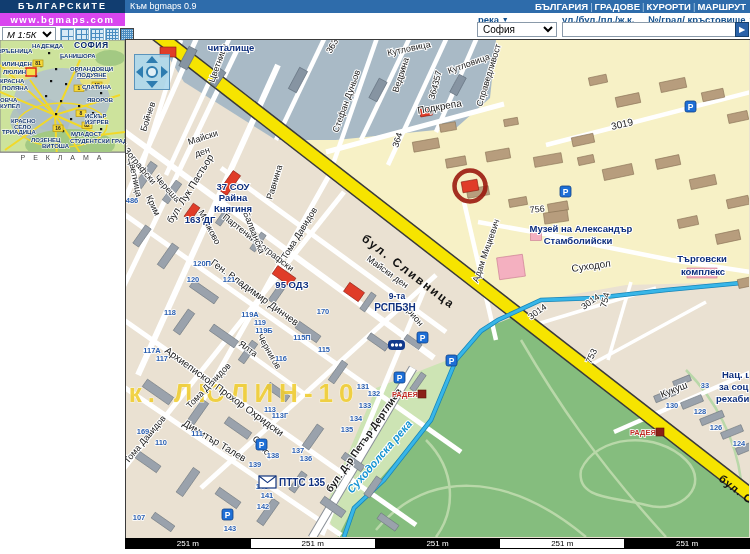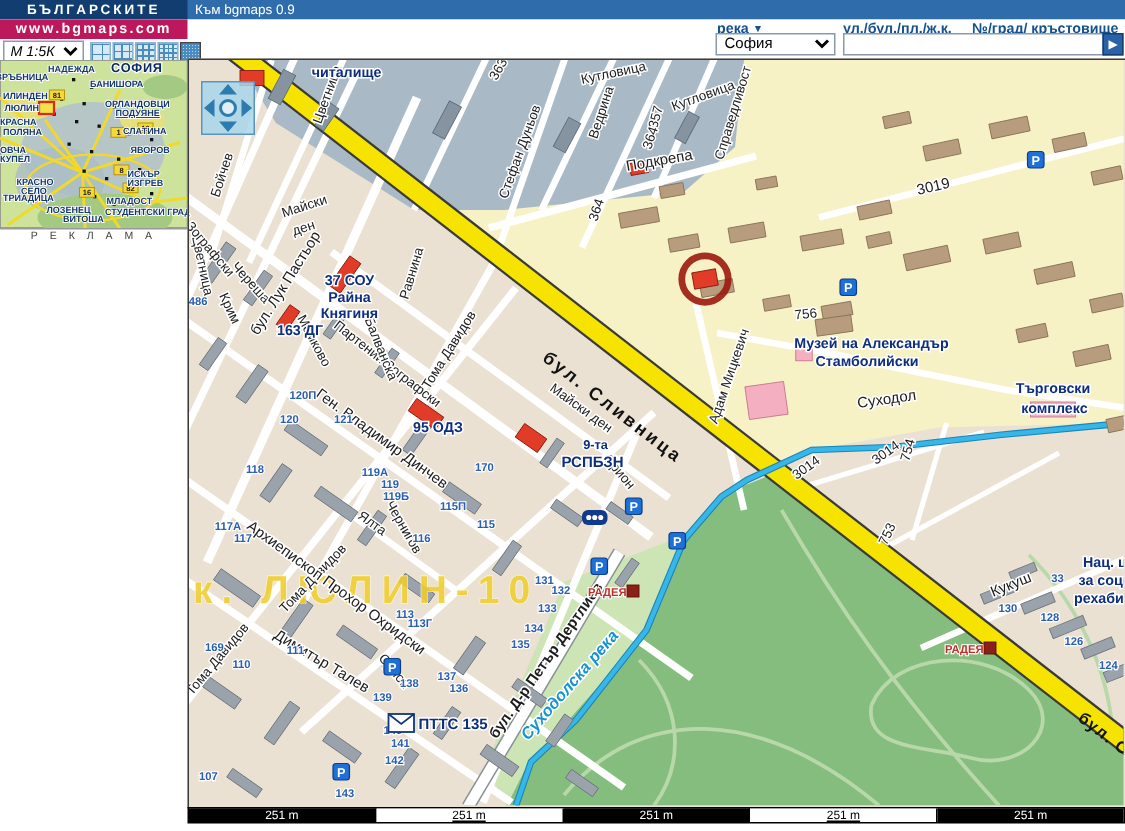--- a/index.html
+++ b/index.html
@@ -7,21 +7,21 @@
   #app{position:relative;width:750px;height:554px;overflow:hidden;background:#fff;}
   
   #topbar{position:absolute;left:0;top:0;width:750px;height:13px;background:#2e6cab;}
   #brand1{position:absolute;left:0;top:0;width:125px;height:13px;background:#113d70;color:#fff;
     font-size:9px;font-weight:bold;letter-spacing:2px;text-align:center;line-height:13px;}
   #verlink{position:absolute;left:130px;top:0;color:#fff;font-size:9px;line-height:13px;}
   #navlinks{position:absolute;right:4px;top:0;font-size:9.5px;font-weight:bold;line-height:13px;color:#fff;}
   #navlinks span.lnk{cursor:pointer;}
   #navlinks span.sep{color:#a8c8e4;font-weight:normal;padding:0 2px;}
   #row2{position:absolute;left:0;top:13px;width:750px;height:14px;background:#fff;}
-  #brand2{position:absolute;left:0;top:0;width:125px;height:13px;background:#be185d;color:#fff;
+  #brand2{position:absolute;left:0;top:0;width:125px;height:13px;background:#d946ef;color:#fff;
     font-size:9.5px;font-weight:bold;letter-spacing:1.5px;text-align:center;line-height:13px;}
   .fldlabel{position:absolute;top:14px;font-size:9.5px;font-weight:bold;color:#14518e;white-space:nowrap;}
   .caret{color:#14518e;font-size:7px;vertical-align:1px;}
   #citysel{position:absolute;left:477px;top:22px;width:80px;height:15px;font-size:10px;
     border:1px solid #8a9aaa;background:#fff;font-family:"Liberation Sans",sans-serif;padding:0 1px;}
   #searchin{position:absolute;left:562px;top:22px;width:168px;height:11px;font-size:10px;border:1px solid #8a9aaa;}
   #gobtn{position:absolute;left:735px;top:22px;width:14px;height:15px;background:#2a62a8;color:#fff;
     border:1px solid #15406e;font-size:8px;line-height:13px;text-align:center;cursor:pointer;padding:0;}
   #scalesel{position:absolute;left:2px;top:27px;width:54px;height:15px;font-size:9.5px;
     border:1px solid #8a9aaa;background:#fff;font-family:"Liberation Sans",sans-serif;font-style:italic;}
@@ -39,35 +39,36 @@
   #mapsvg{display:block;}
   #compass{position:absolute;left:8px;top:14px;width:34px;height:34px;background:rgba(168,214,236,.85);
     border:1px solid #5a94bc;cursor:pointer;}
   #compass .arr{position:absolute;width:0;height:0;}
   #compass .n{left:11px;top:1px;border-left:6px solid transparent;border-right:6px solid transparent;border-bottom:7px solid #2d7cb0;}
   #compass .s{left:11px;bottom:1px;border-left:6px solid transparent;border-right:6px solid transparent;border-top:7px solid #2d7cb0;}
   #compass .w{left:1px;top:11px;border-top:6px solid transparent;border-bottom:6px solid transparent;border-right:7px solid #2d7cb0;}
   #compass .e{right:1px;top:11px;border-top:6px solid transparent;border-bottom:6px solid transparent;border-left:7px solid #2d7cb0;}
   #compass .c{position:absolute;left:11px;top:11px;width:8px;height:8px;border:2px solid #2d7cb0;border-radius:50%;background:rgba(255,255,255,.6);}
   
-  #scalebar{position:absolute;left:125px;top:538px;width:625px;height:11px;display:flex;border:1px solid #000;box-sizing:border-box;text-decoration:underline;}
+  #scalebar{position:absolute;left:125px;top:538px;width:625px;height:11px;display:flex;border:1px solid #000;box-sizing:border-box;}
   .seg{flex:1;font-size:8px;text-align:center;line-height:9px;border-right:1px solid #000;}
   .seg:last-child{border-right:none;}
   .seg.black{background:#000;color:#fff;}
   .seg.white{background:#fff;color:#000;}
   svg text{font-family:"Liberation Sans",sans-serif;}
 </style>
 </head>
 <body>
 
 <div id="app">
 
   <div id="topbar">
     <div id="brand1">БЪЛГАРСКИТЕ КАРТИ</div>
     <a id="verlink">Към bgmaps 0.9</a>
+    <div id="navlinks"><span class="lnk">БЪЛГАРИЯ</span><span class="sep">|</span><span class="lnk">ГРАДОВЕ</span><span class="sep">|</span><span class="lnk">КУРОРТИ</span><span class="sep">|</span><span class="lnk">МАРШРУТ</span></div>
   </div>
   <div id="row2">
     <div id="brand2">www.bgmaps.com</div>
   </div>
   <div class="fldlabel" style="left:478px;">
     <span>река</span> <span class="caret">▼</span>
   </div>
   <div class="fldlabel" style="left:562px;">ул./бул./пл./ж.к.</div>
   <div class="fldlabel" style="left:648px;">
     <span>№/град/ кръстовище</span> <span class="caret">▼</span>

